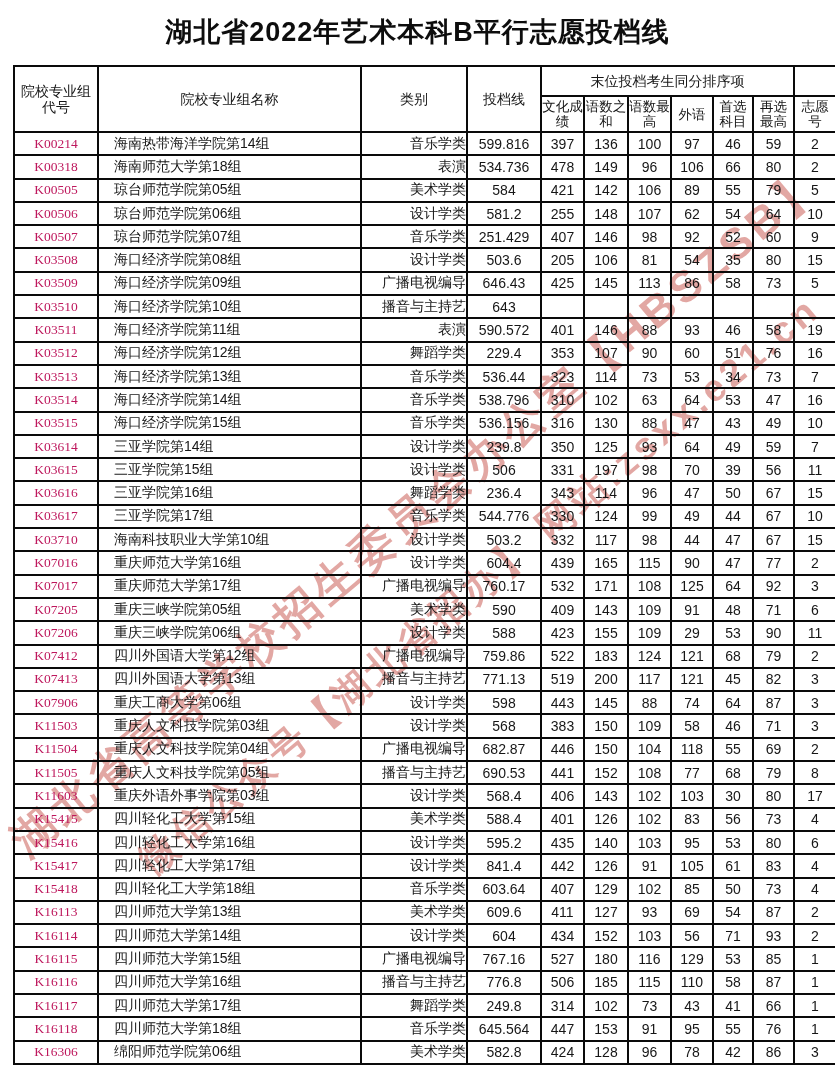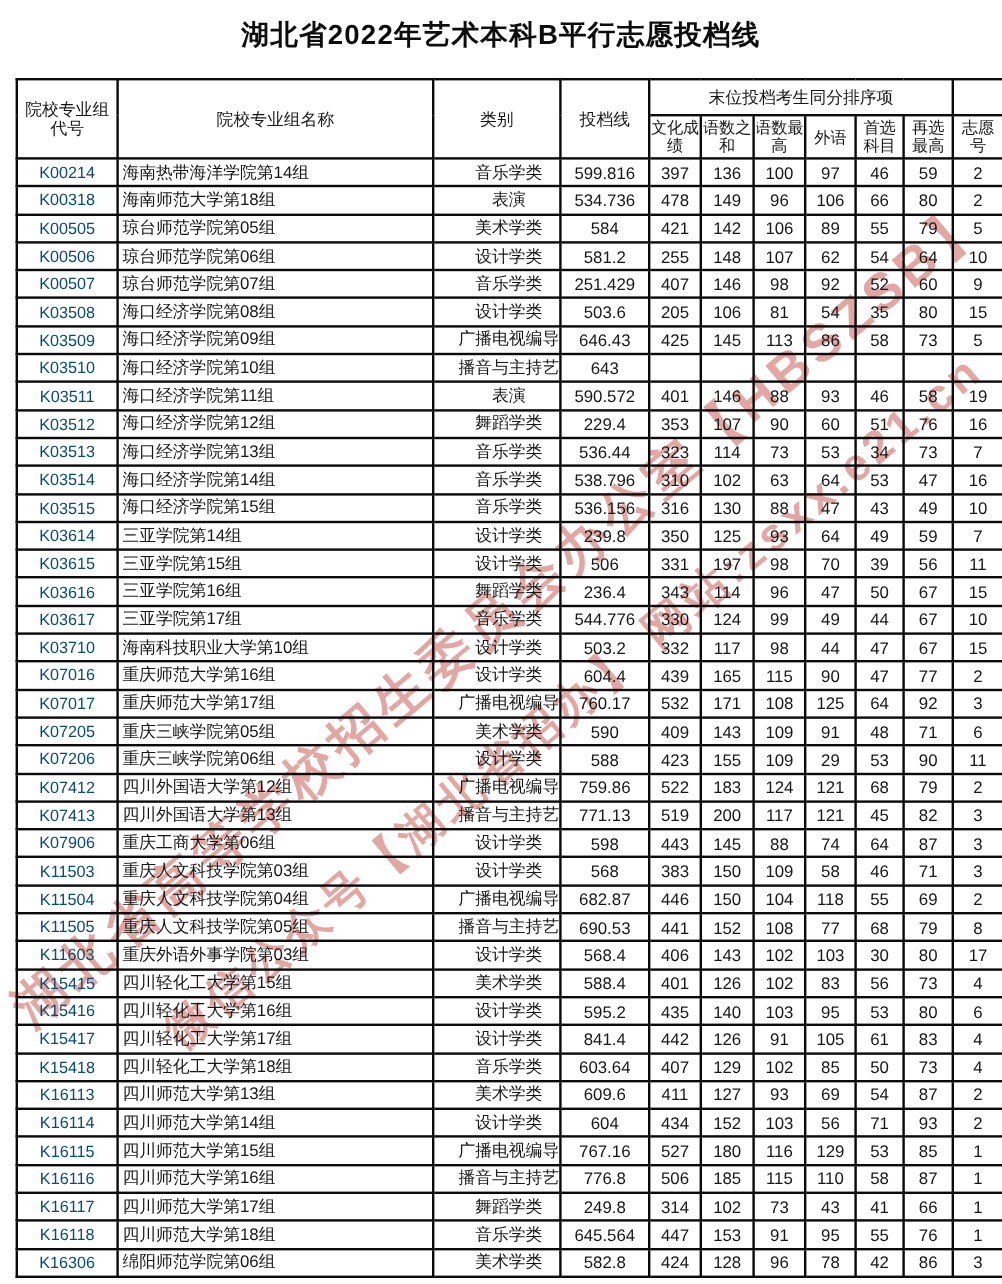--- a/index.html
+++ b/index.html
@@ -8,21 +8,21 @@
     width:835px;height:1070px;
     background:#ffffff;
     overflow:hidden;
     font-family:"Liberation Sans",sans-serif;
     color:#161616;
   }
   .title{
     position:absolute;
     top:14px;left:0;right:0;
     text-align:center;
-    font-size:23px;
+    font-size:27px;
     font-weight:bold;
     letter-spacing:1px;
     color:#0d0d0d;
   }
   
   .watermark{
     position:absolute;
     left:448px;top:548px;
     transform:translate(-50%,-50%) rotate(-40deg);
     color:#c75149;
@@ -54,31 +54,31 @@
     font-weight:normal;
     overflow:hidden;
   }
   thead th{
     text-align:center;
     vertical-align:middle;
     font-size:14px;
     line-height:16px;
   }
   thead tr.h1 th{height:28px;}
-  thead tr.h2 th{height:34px;font-size:13.5px;line-height:15px;border-radius:10px;}
+  thead tr.h2 th{height:34px;font-size:13.5px;line-height:15px;}
   tbody td{
     height:21.3px;
     font-size:14px;
     text-align:center;
     vertical-align:middle;
     white-space:nowrap;
   }
-  tbody td.c0{font-family:Liberation Sans, sans-serif;font-size:13.5px;color:#0c4a6e;}
-  tbody td.c1{text-align:left;padding-left:3px;}
-  tbody td.c2{text-align:center;padding-left:20px;margin-left:38px;}
+  tbody td.c0{font-family:Liberation Serif, serif;font-size:13.5px;color:#be185d;}
+  tbody td.c1{text-align:left;padding-left:15px;}
+  tbody td.c2{text-align:right;padding-left:20px;margin-left:38px;}
 </style>
 </head>
 <body>
 
 <div class="page">
 
   <div class="title">湖北省2022年艺术本科B平行志愿投档线</div>
 
   <div class="watermark" style="color: rgb(199, 81, 73);">
     <div class="wm1">湖北省高等学校招生委员会办公室【HBSZSB】</div>

